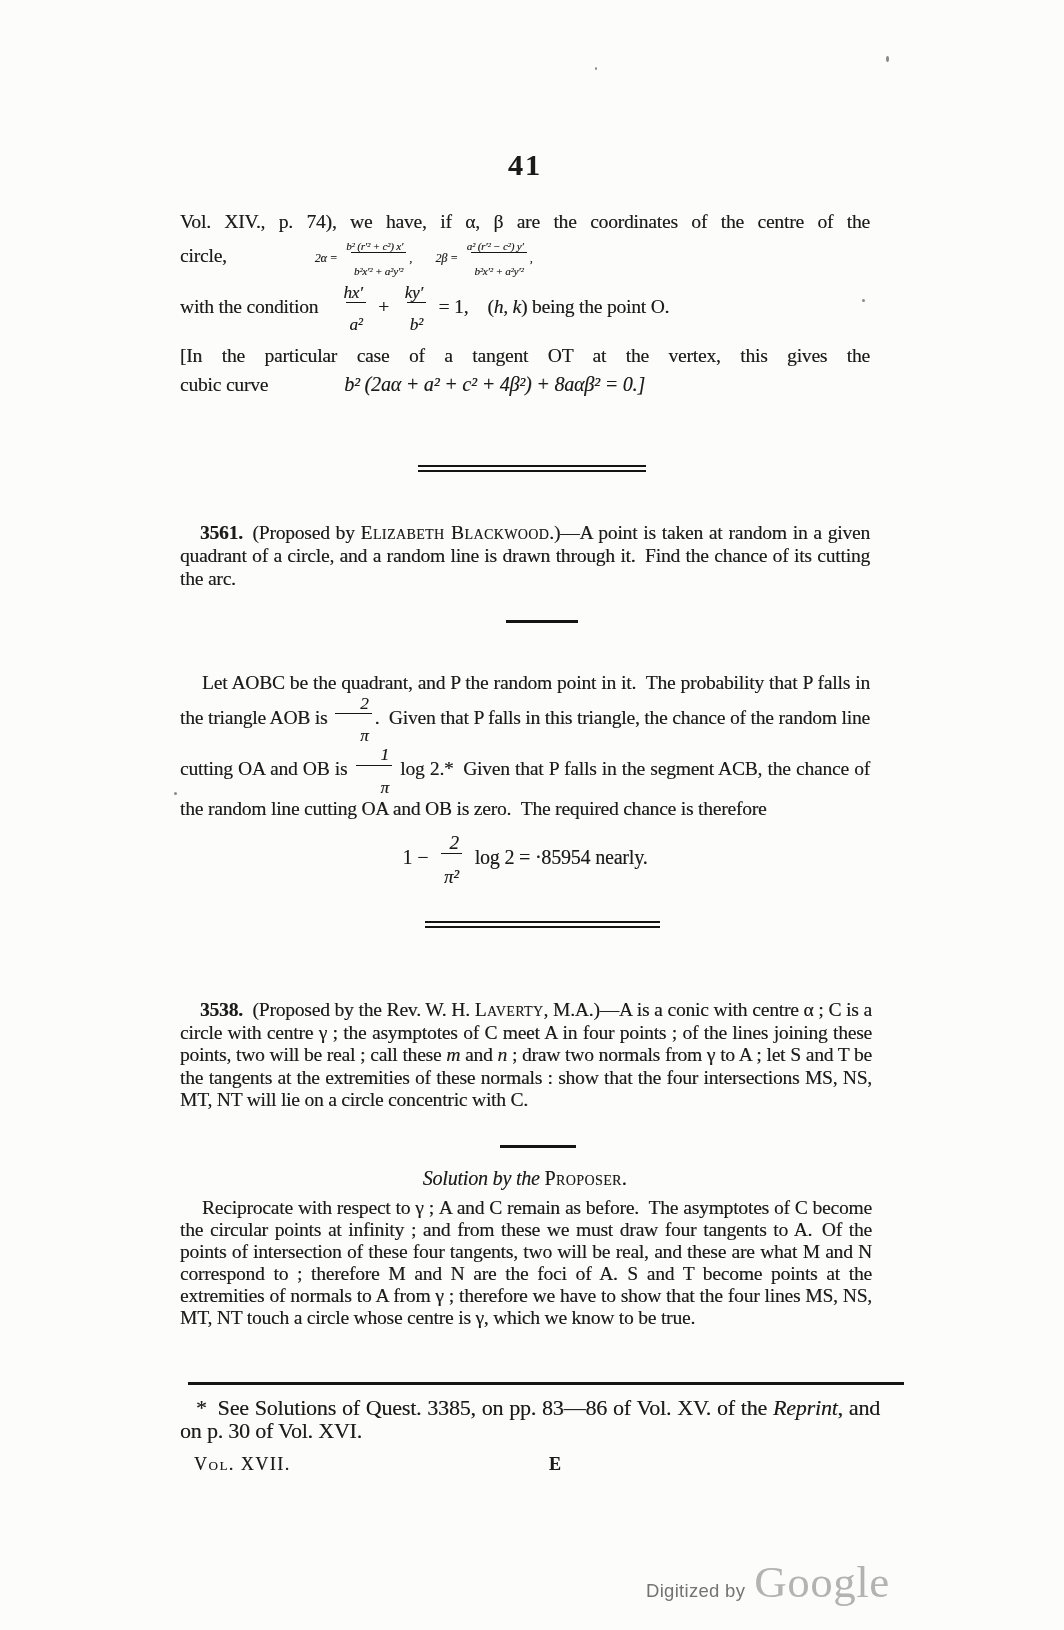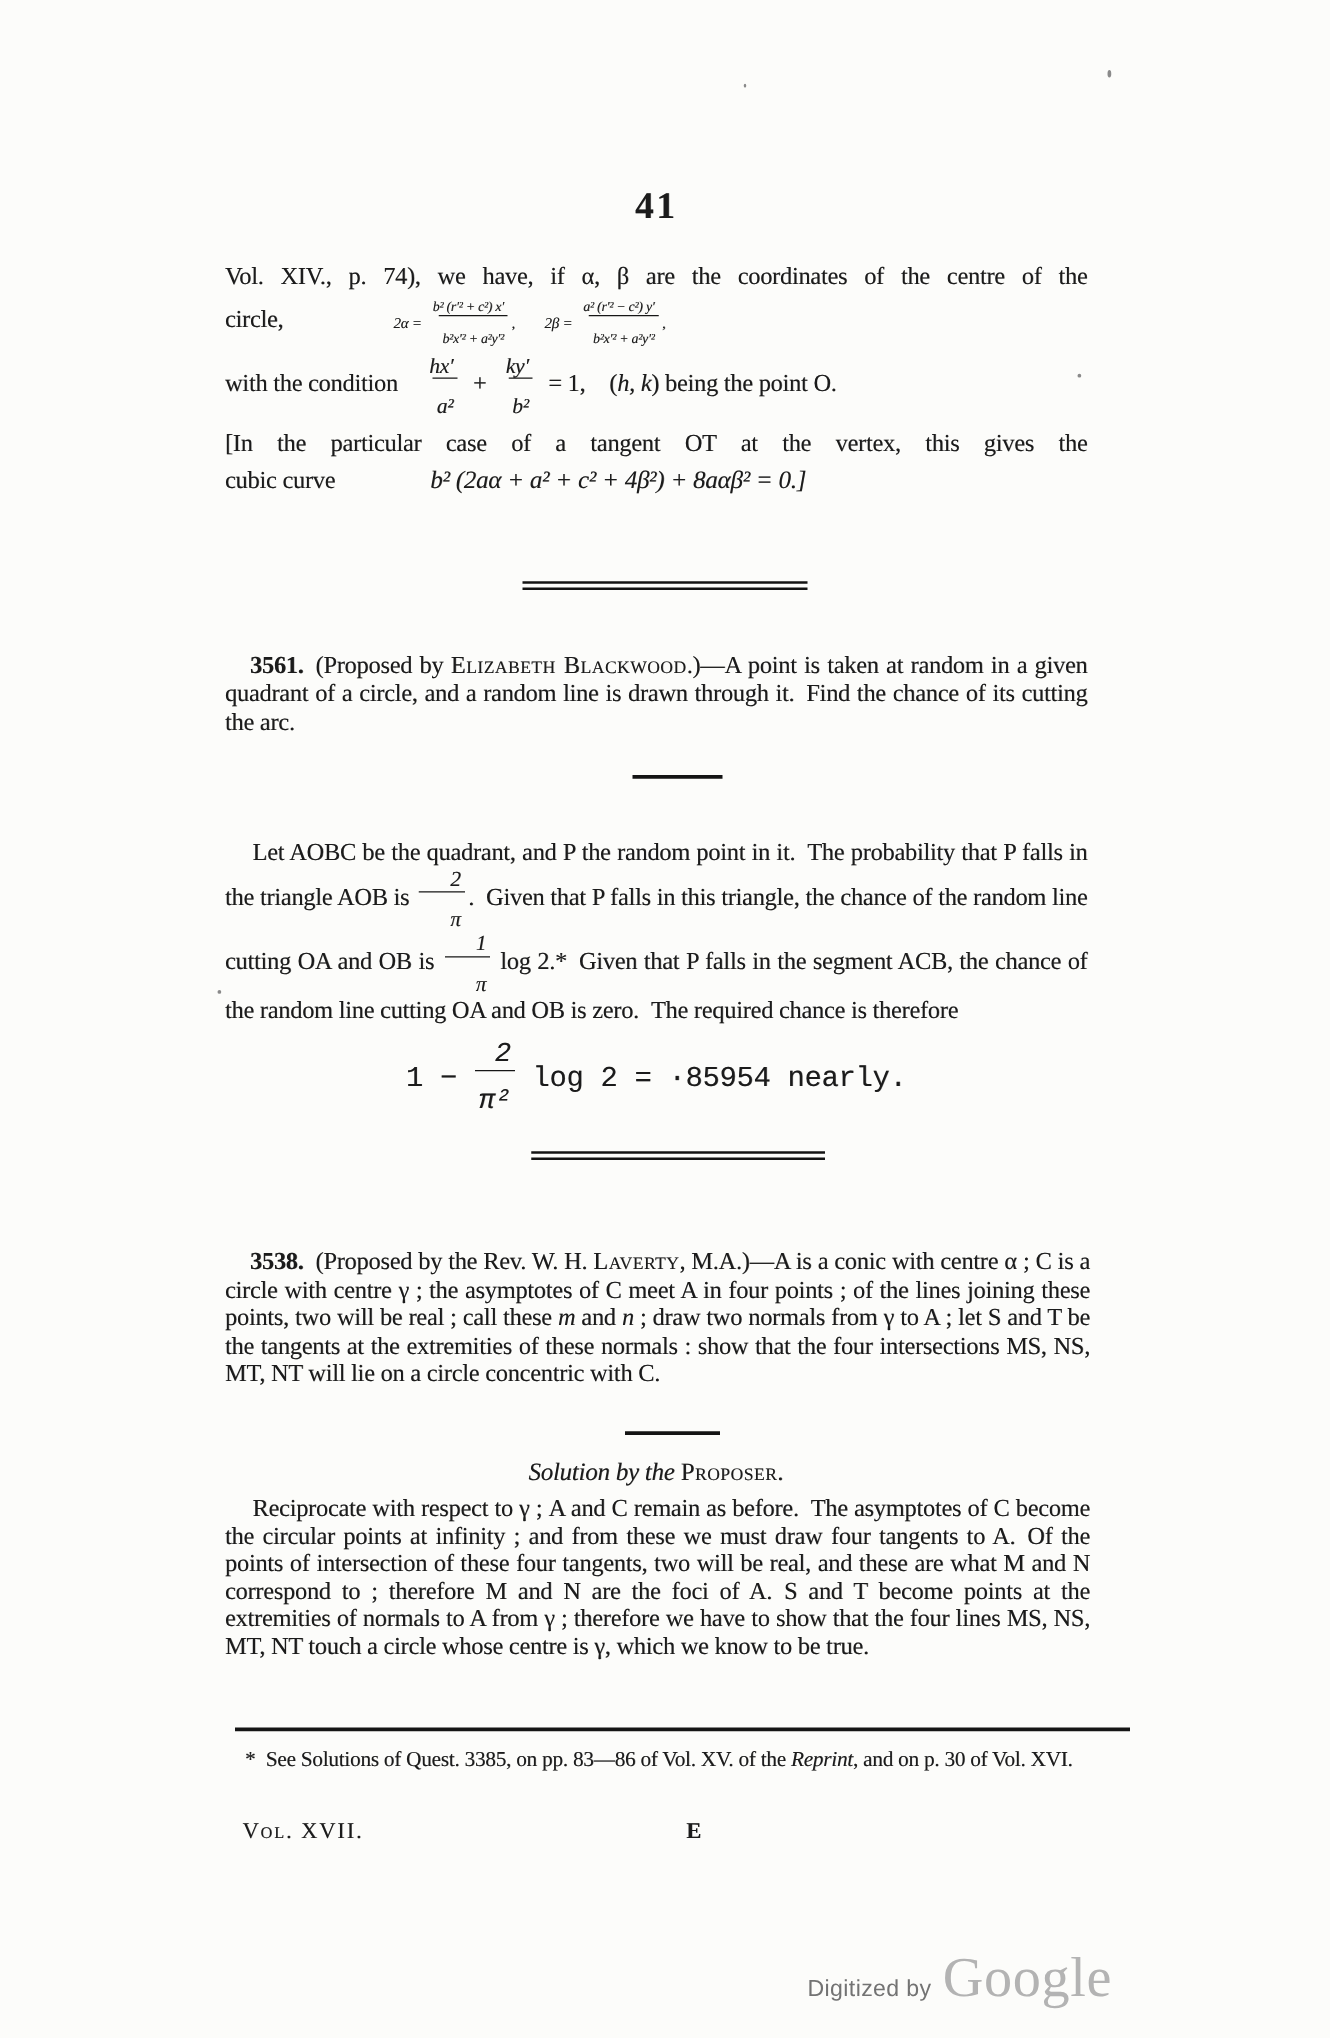--- a/index.html
+++ b/index.html
@@ -31,33 +31,33 @@
   }
   .fnum{display:block;padding:0 3px;}
   .fden{display:block;padding:12px 3px 0 3px;border-top:1.6px solid #161616;}
   
   .eqrow{margin-top:7px;white-space:nowrap;}
   .eqmain{margin-left:88px;font-size:12px;}
   .eqmain .frac{font-size:0.92em;}
   .condrow{margin-top:5px;white-space:nowrap;}
   .bracketrow{margin-top:6px;white-space:nowrap;}
   .bracketeq{margin-left:76px;font-size:20px;}
-  .eqdisp{font-size:23px;font-family:Liberation Mono, monospace;}
+  .eqdisp{font-size:20px;}
   .eqdisp .frac{font-size:0.95em;}
   .heading{font-size:20px;}
   
   .rule2{position:absolute;height:3px;border-top:2.5px solid #141414;border-bottom:2px solid #141414;}
   .rule1{position:absolute;height:3px;background:#141414;}
   .rulefoot{position:absolute;height:2.5px;background:#151515;}
   
   .q-para{text-indent:20px;line-height:23px;}
   .s-para{text-indent:22px;line-height:23px;}
   .tight{line-height:22.5px;}
   .tighter{line-height:21.9px;}
-  .footnote{font-size:17px;line-height:22.5px;text-indent:16px;text-align:justify;}
+  .footnote{font-size:22px;line-height:22.5px;text-indent:16px;text-align:justify;}
   .footerline{position:absolute;top:1441px;left:180px;width:700px;height:24px;margin-top:13px;}
   .vol{position:absolute;left:14px;font-variant:small-caps;font-size:18px;letter-spacing:1.5px;}
   .sig{position:absolute;left:369px;font-size:18px;font-weight:700;}
   
   .wm{position:absolute;top:1556px;left:646px;display:flex;align-items:baseline;gap:9px;text-shadow:none;}
   .wm-prefix{font-family:Liberation Sans, sans-serif;font-size:18.5px;color:#737373;letter-spacing:0.3px;}
   .wm-logo{font-family:"Liberation Serif", serif;font-size:45px;color:#b3b3b3;letter-spacing:0.5px;}
   
   .speck{position:absolute;background:#8a8a8a;border-radius:50%;}
 </style>

